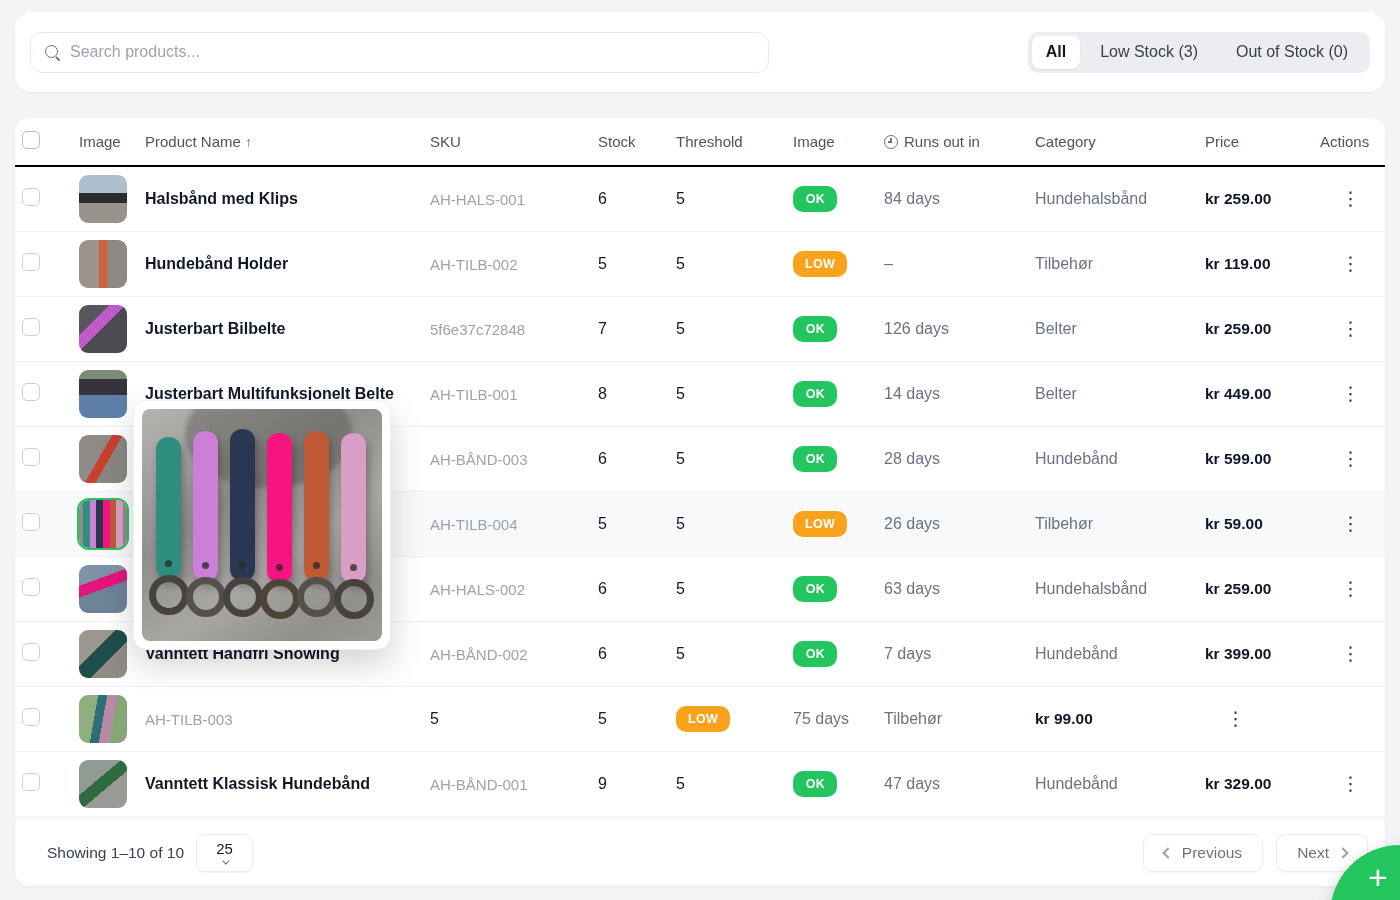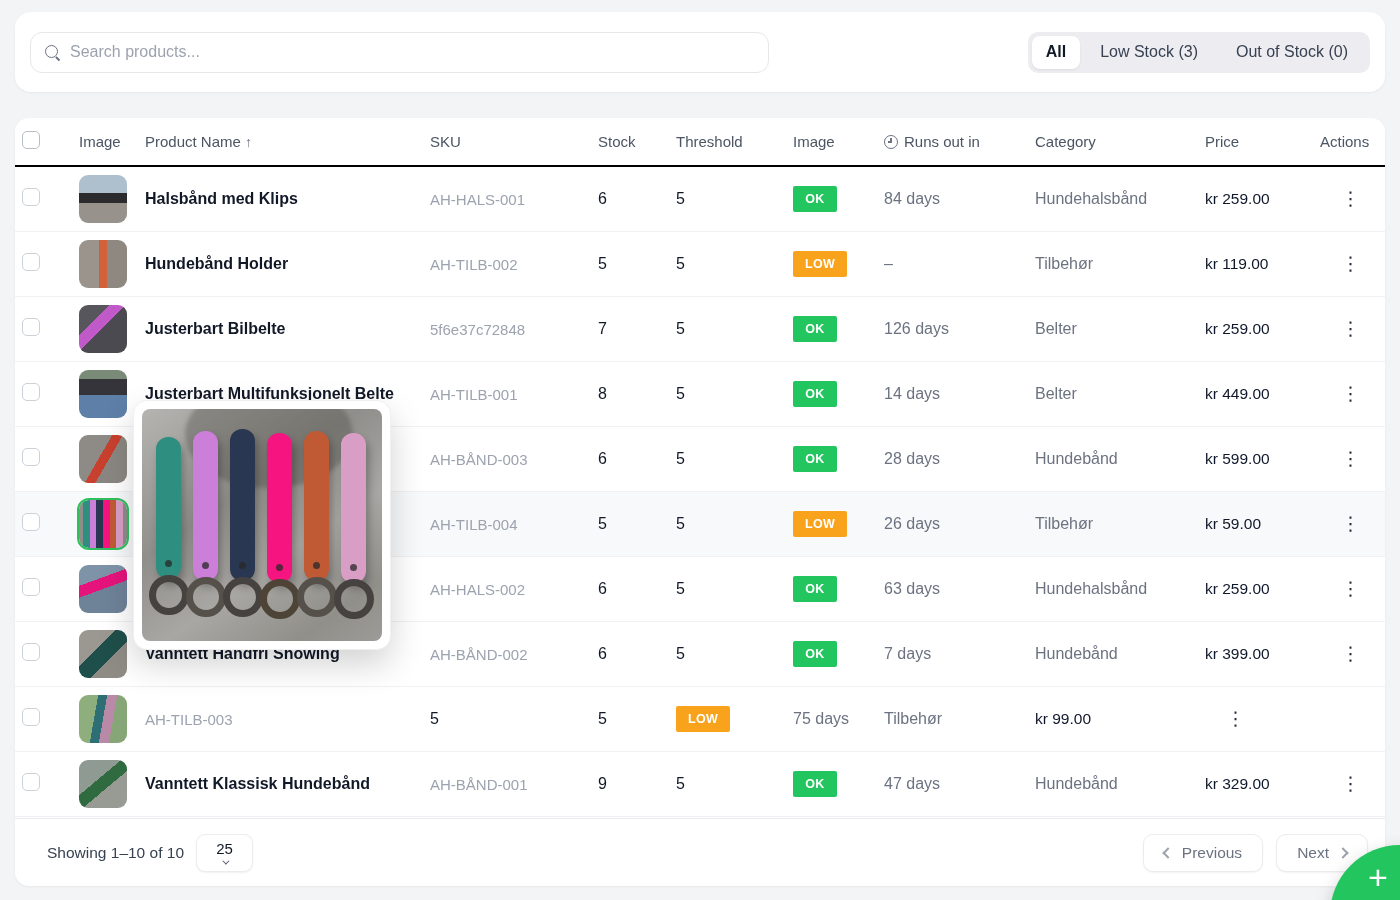--- a/index.html
+++ b/index.html
@@ -71,25 +71,25 @@
     display:inline-block; margin-right:6px; flex:none; }
   .clock-glyph::before { content:""; position:absolute; left:5px; top:2.5px; width:1.5px; height:4px; background:#6b7280; }
   .clock-glyph::after { content:""; position:absolute; left:2.5px; top:5.5px; width:4px; height:1.5px; background:#6b7280; }
   .runs-header { display:flex; align-items:center; }
   .thumb { width:48px; height:48px; border-radius:9px; display:block; }
   .thumb.selected { outline:2.5px solid #2fbf5f; outline-offset:0; border-radius:10px; }
   .pname { font-size:16px; font-weight:700; color:#111827; }
   .sku { font-size:15px; color:#9ca3af; }
   .num { font-size:16px; color:#111827; }
   .badge {
-    display:inline-block; min-width:44px; text-align:center; padding:6px 12px; border-radius:2px;
+    display:inline-block; min-width:44px; text-align:right; padding:6px 12px; border-radius:10px;
     color:#fff; font-size:12.5px; font-weight:700; letter-spacing:.3px;
   }
   .days, .cat { font-size:16px; color:#6b7280; }
-  .price { font-size:15.5px; font-weight:400; color:#0f172a; }
+  .price { font-size:15.5px; font-weight:700; color:#0f172a; }
   .kebab { font-size:19px; color:#1f2937; padding-left:21px; cursor:pointer; line-height:1; letter-spacing:0; }
   .trow.highlight { background:#f8f9fa; }
   
   .tfoot {
     position:absolute; left:0; right:0; bottom:0; height:68px;
     display:flex; align-items:center; padding:0 17px 0 32px;
     border-top:1px solid #ececf0;
   }
   .showing { font-size:15.5px; color:#374151; }
   .page-size {

